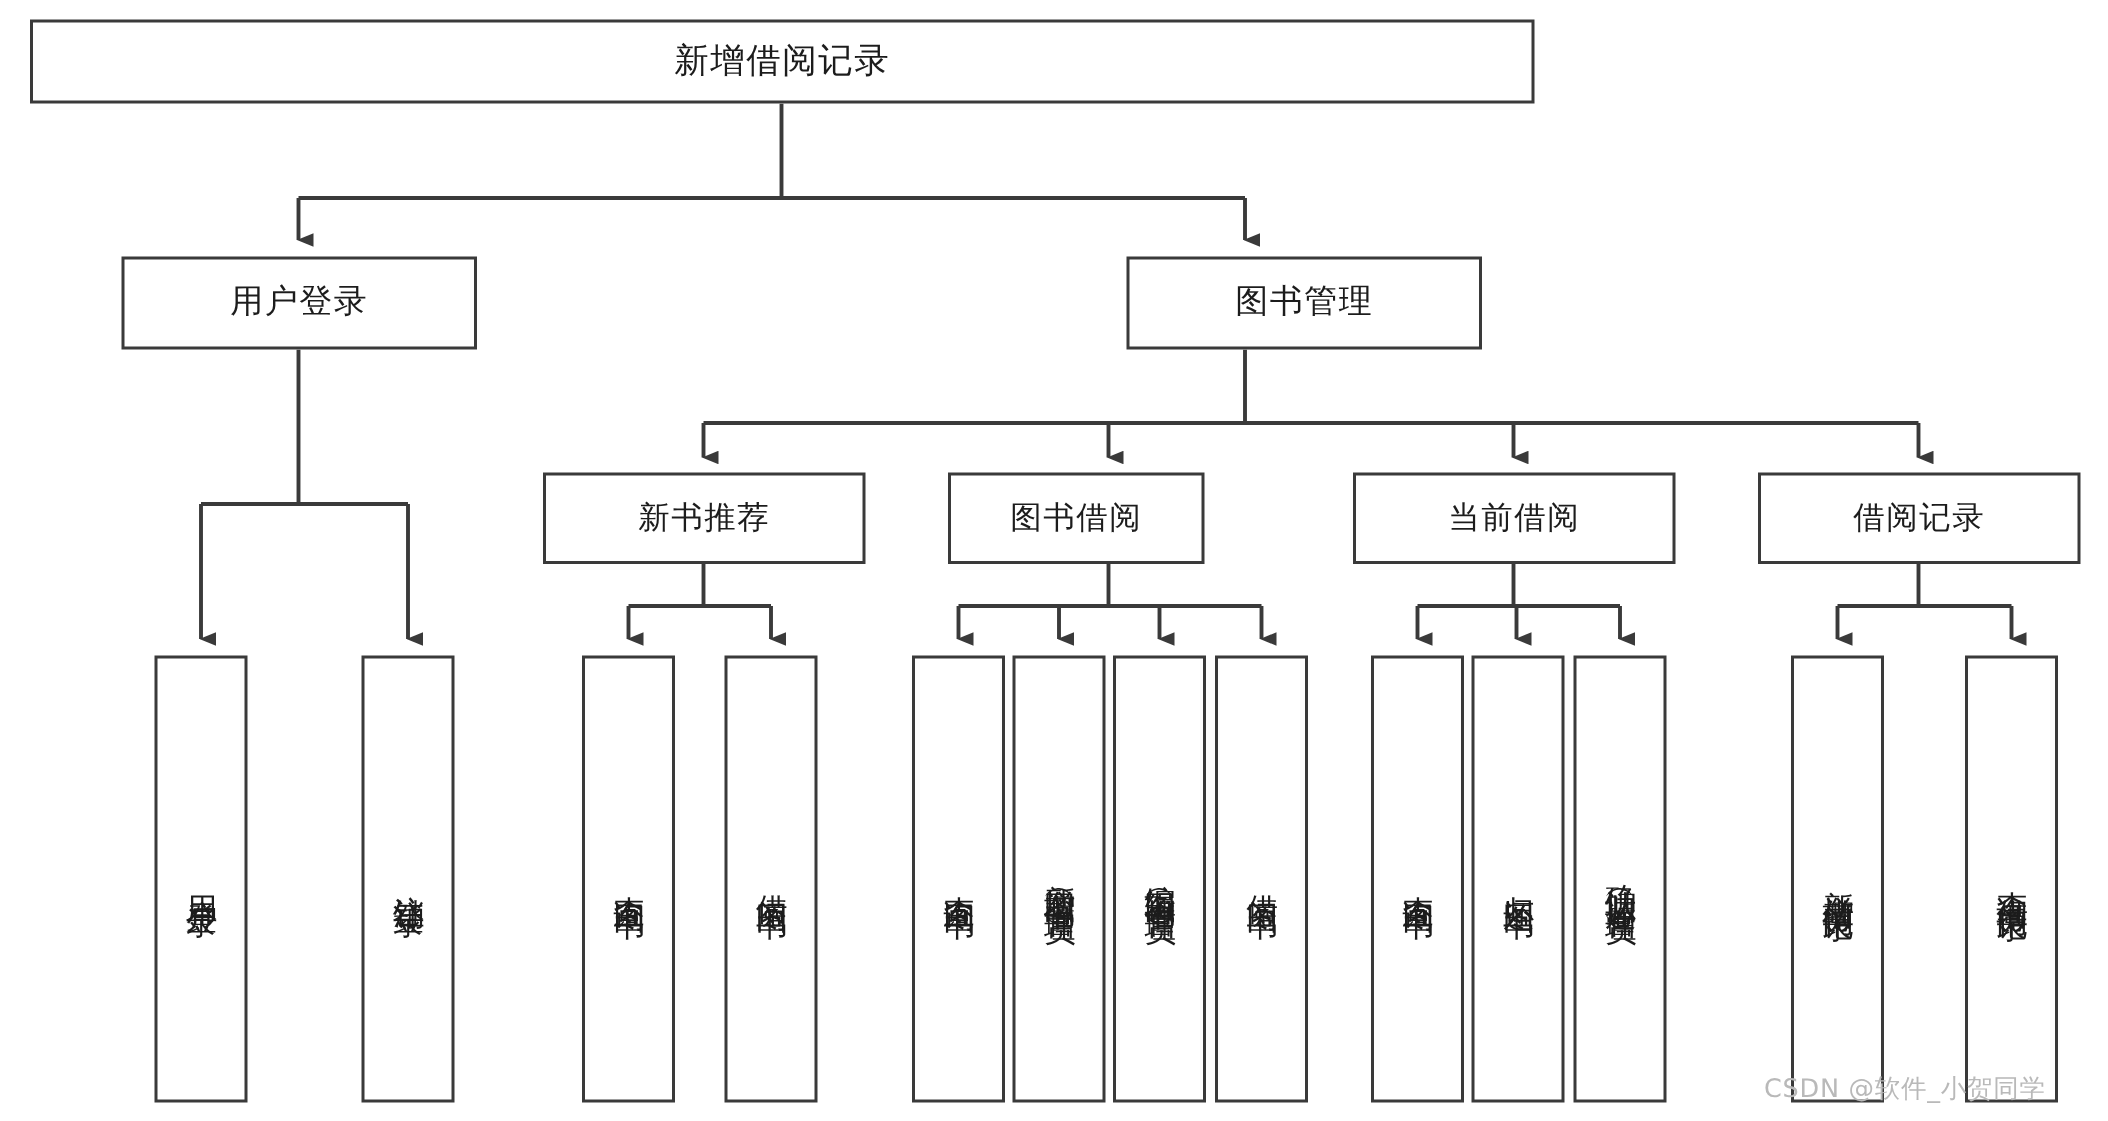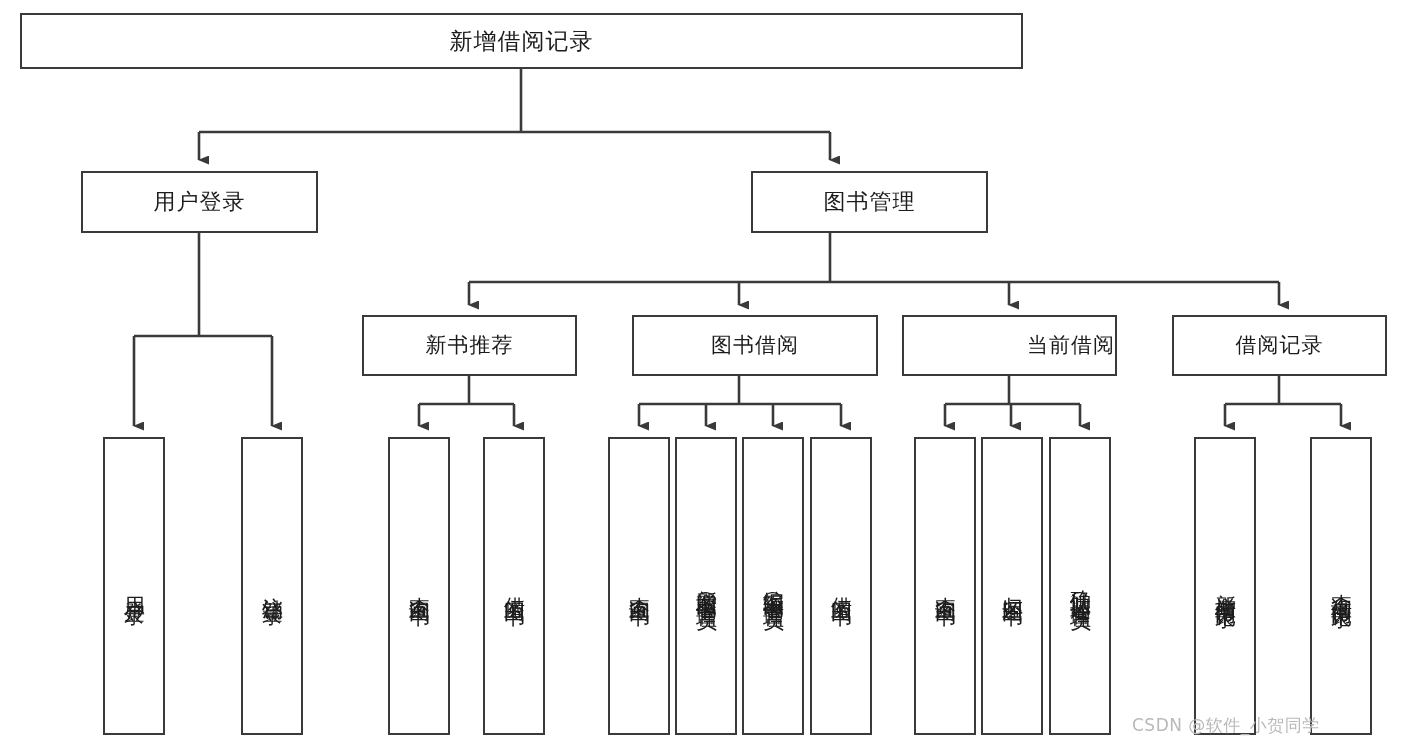--- a/index.html
+++ b/index.html
@@ -51,21 +51,21 @@
   }
   .leaf .vtext{
     writing-mode:vertical-rl;
     text-orientation:upright;
     white-space:nowrap;
     line-height:1.0;
     letter-spacing:3px;
   }
   .watermark{
     position:absolute;
-    left:1132px;
+    left:1176px;
     top:714px;
     font-size:17px;
     color:#b9b9b9;
     letter-spacing:0.5px;
     white-space:nowrap;
     font-family:"DejaVu Sans","Liberation Sans",sans-serif;
   }
 </style>
 </head>
 <body>
@@ -131,25 +131,25 @@
   </div>
 
   <div class="node lvl2" style="left:711px; top:171px; width:237px; height:62px;margin-left:40px;">
     <span>图书管理</span>
   </div>
 
   <div class="node lvl3" style="left:362px; top:315px; width:215px; height:61px;">
     <span>新书推荐</span>
   </div>
 
-  <div class="node lvl3" style="left:632px; top:315px; width:246px; height:61px;">
+  <div class="node lvl3" style="left:632px; top:315px; width:171px; height:61px;">
     <span>图书借阅</span>
   </div>
 
-  <div class="node lvl3" style="left:902px; top:315px; width:215px; height:61px;justify-content:flex-end;">
+  <div class="node lvl3" style="left:902px; top:315px; width:215px; height:61px;">
     <span>当前借阅</span>
   </div>
 
   <div class="node lvl3" style="left:1172px; top:315px; width:215px; height:61px;text-align:center;">
     <span>借阅记录</span>
   </div>
 
   <div class="node leaf" style="left:103px; top:437px; width:62px; height:298px;">
     <span class="vtext">用户登录</span>
   </div>

